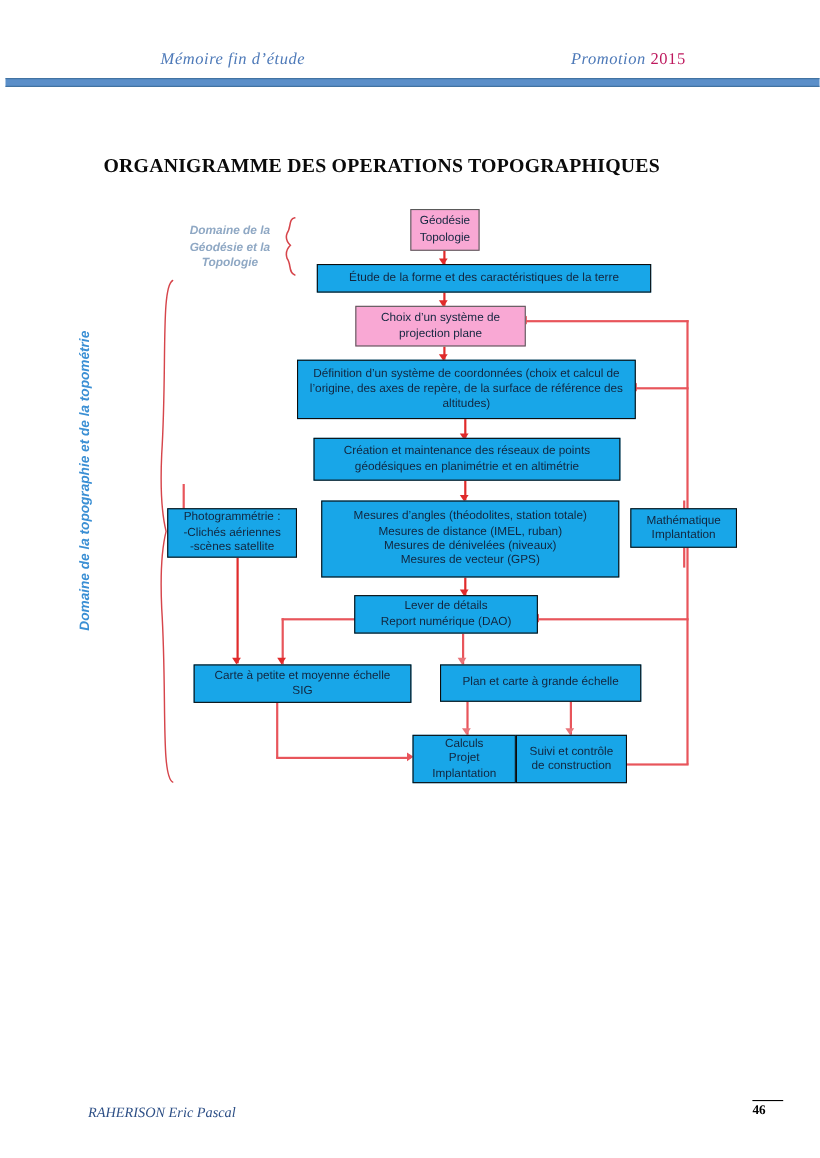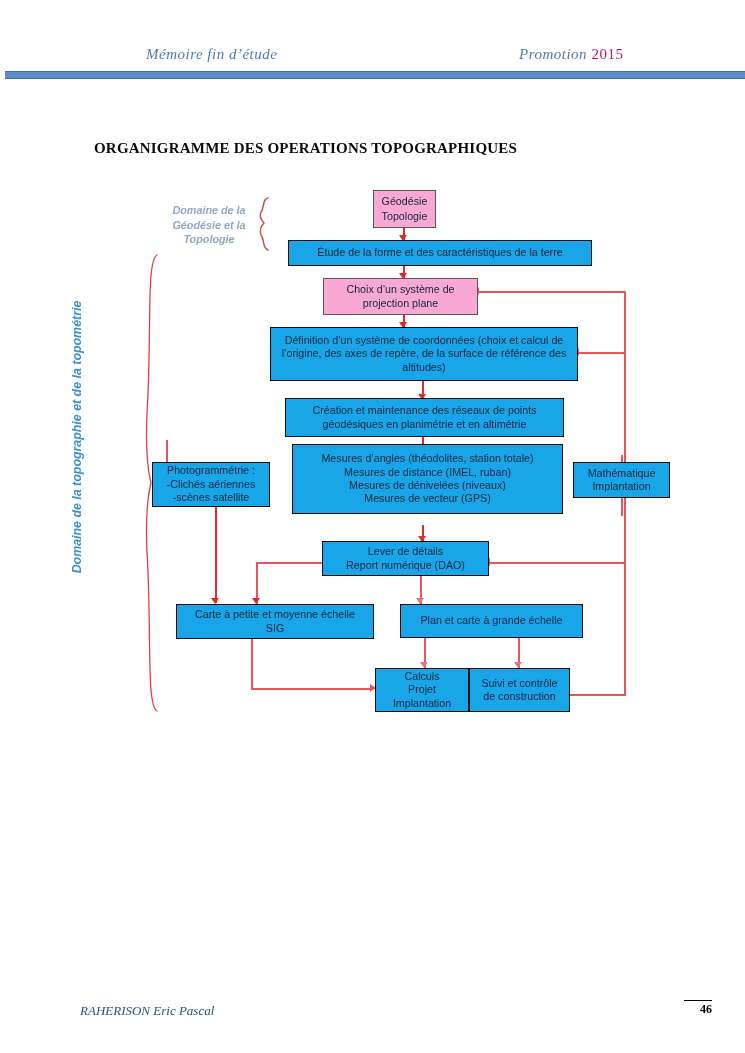--- a/index.html
+++ b/index.html
@@ -19,33 +19,33 @@
   #hdr-right{left:519px;}
   #hdr-right .yr{font-style:normal;font-family:Liberation Serif, serif;color:#be185d;}
   .hdr-rule{
     position:absolute;left:5px;top:71px;width:740px;height:6px;
     background:#5b8fc9;border-top:1px solid #3f6f9e;border-bottom:1px solid #3f6f9e;
   }
 
   
   .doc-title{
     position:absolute;left:94px;top:140px;
-    font-family:"Liberation Serif",serif;font-weight:bold;font-size:15px;
+    font-family:"Liberation Serif",serif;font-weight:bold;font-size:18px;
     color:#0a0a0a;letter-spacing:.2px;white-space:nowrap;
   }
 
   
   .footer-name{
     position:absolute;left:80px;top:1003px;
     font-family:"Liberation Serif",serif;font-style:italic;font-size:13px;
     color:#2d4f86;white-space:nowrap;
   }
   .page-num{
     position:absolute;left:684px;top:1000px;width:28px;height:17px;
-    border-top:1.5px solid #000;text-align:right;font-size:12px;font-weight:bold;
+    border-top:1.5px solid #000;text-align:left;font-size:12px;font-weight:bold;
     color:#000;line-height:17px;font-family:"Liberation Serif",serif;
   }
 
   
   .box{
     position:absolute;box-sizing:border-box;border:1.3px solid #0c0c0c;
     display:flex;align-items:center;justify-content:center;text-align:center;
     color:#12263f;font-size:10.7px;line-height:13.4px;padding:1px 3px;
     background:#18a6e8;
   }
@@ -170,21 +170,21 @@
 
   <div class="box" style="left: 288px; top: 240px; width: 304px; height: 26px; white-space: pre-line;">Étude de la forme et des caractéristiques de la terre</div>
 
   <div class="box pale" style="left: 323px; top: 278px; width: 155px; height: 37px; white-space: pre-line;">Choix d’un système de
 projection plane</div>
 
   <div class="box" style="left: 270px; top: 327px; width: 308px; height: 54px; white-space: pre-line;">Définition d’un système de coordonnées (choix et calcul de l’origine, des axes de repère, de la surface de référence des altitudes)</div>
 
   <div class="box" style="left: 285px; top: 398px; width: 279px; height: 39px; white-space: pre-line;">Création et maintenance des réseaux de points géodésiques en planimétrie et en altimétrie</div>
 
-  <div class="box" style="left: 292px; top: 444px; width: 271px; height: 70px; white-space: pre-line;">Mesures d’angles (théodolites, station totale)
+  <div class="box" style="left: 292px; top: 455px; width: 271px; height: 70px; white-space: pre-line;">Mesures d’angles (théodolites, station totale)
 Mesures de distance (IMEL, ruban)
 Mesures de dénivelées (niveaux)
 Mesures de vecteur (GPS)</div>
 
   <div class="box" style="left: 152px; top: 462px; width: 118px; height: 45px; white-space: pre-line;">Photogrammétrie :
 -Clichés aériennes
 -scènes satellite</div>
 
   <div class="box" style="left: 573px; top: 462px; width: 97px; height: 36px; white-space: pre-line;">Mathématique
 Implantation</div>

